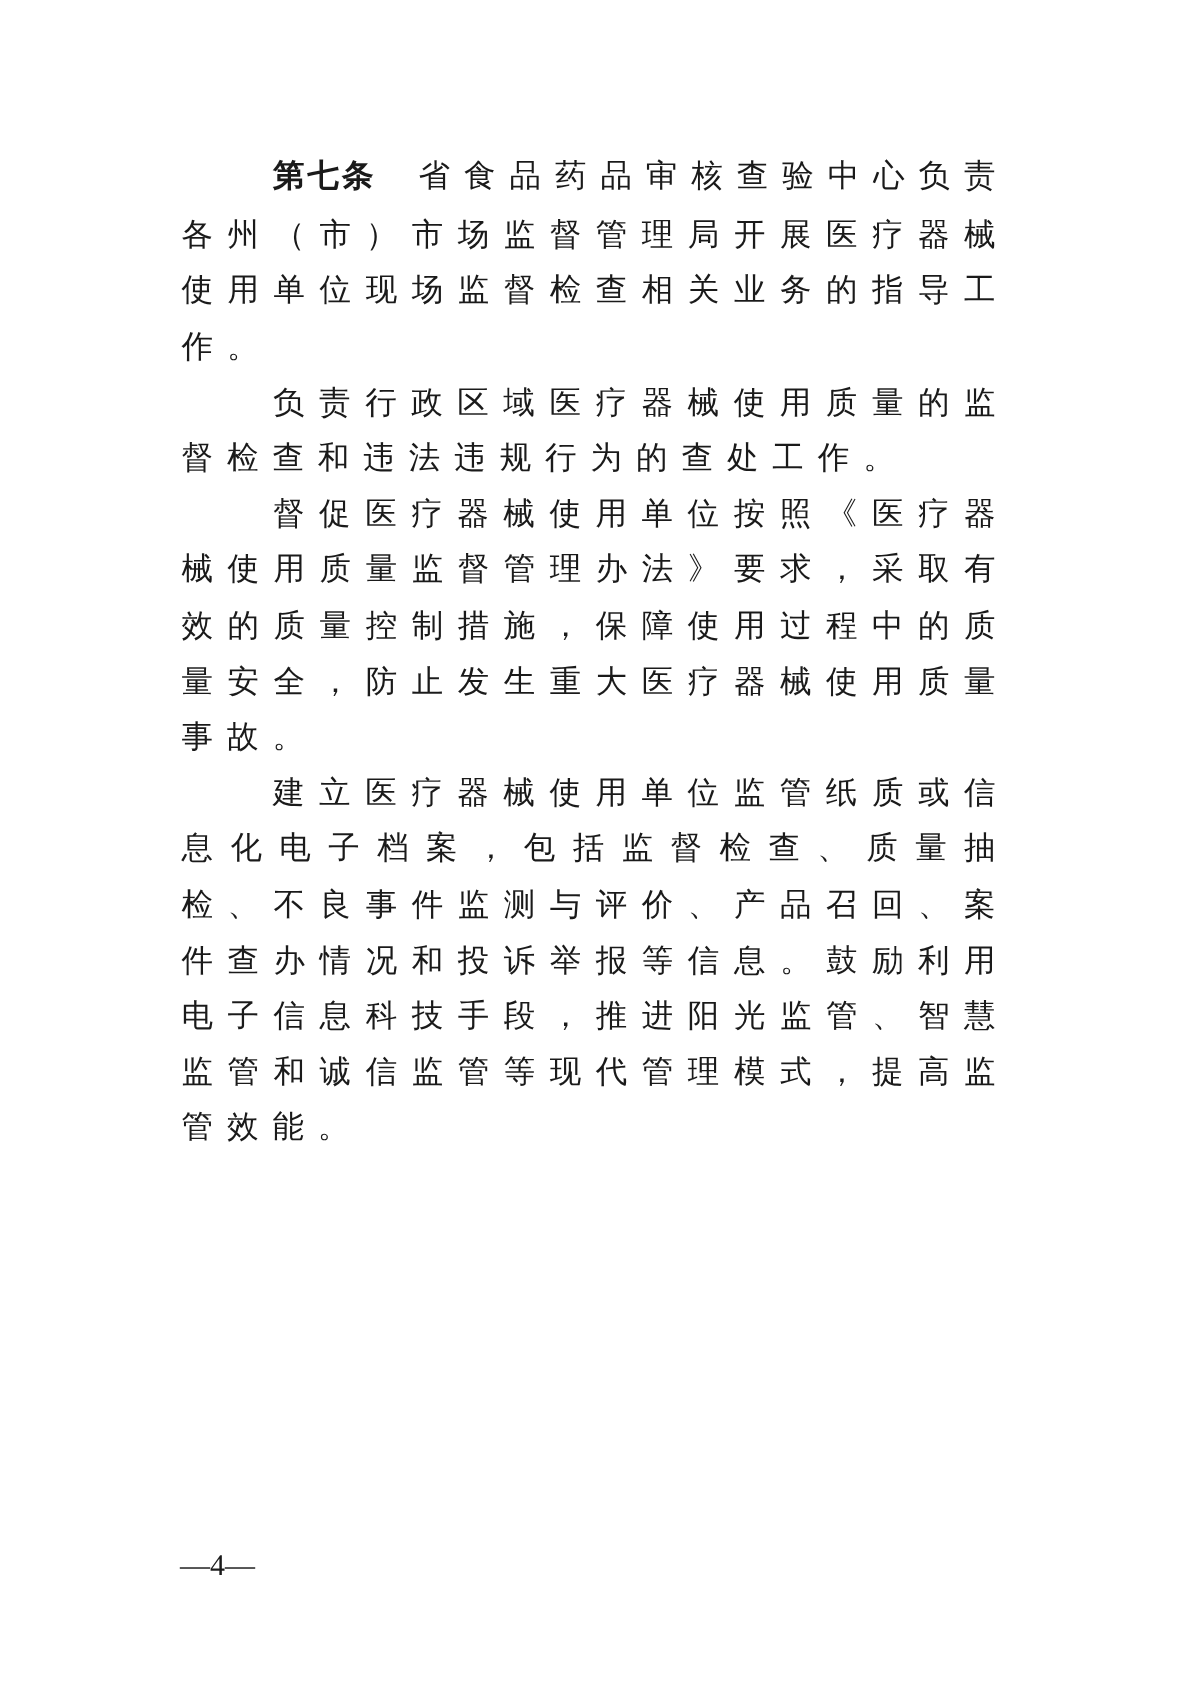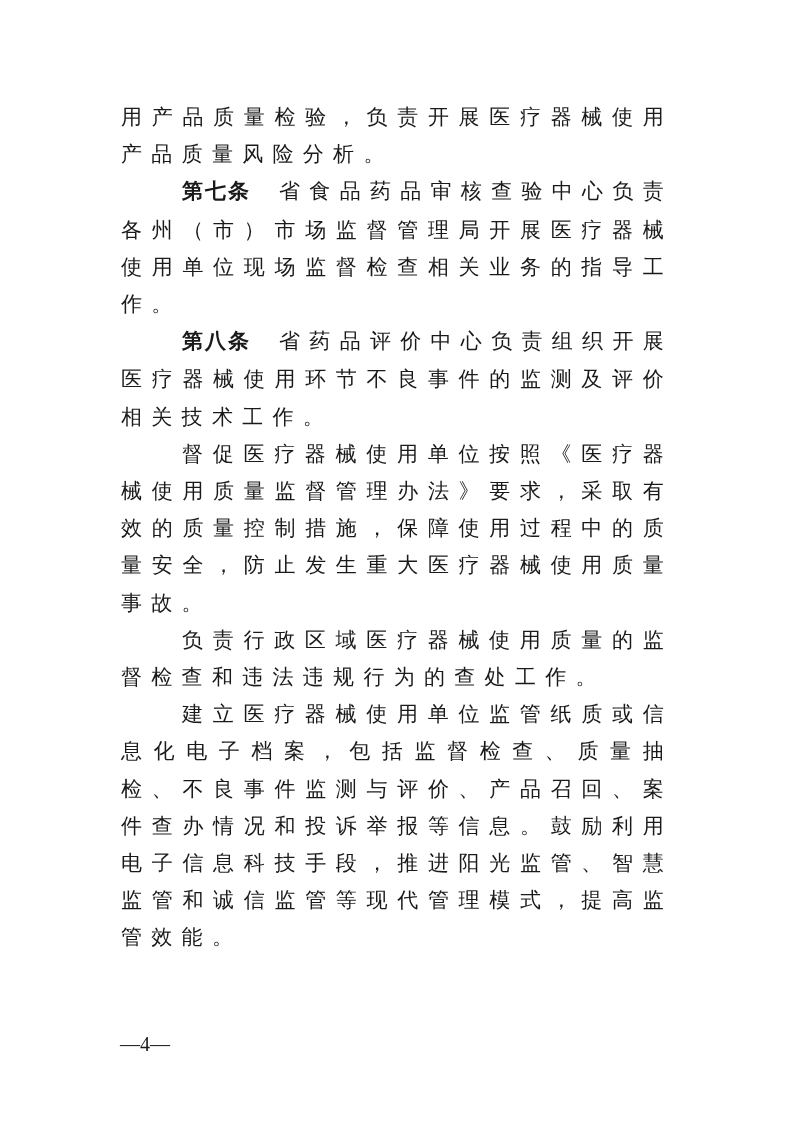--- a/index.html
+++ b/index.html
@@ -46,34 +46,28 @@
       font-family: "Liberation Serif", "DejaVu Serif", serif;
       font-size: 20px;
       color: #1a1a1a;
       letter-spacing: 0;
     }
   </style>
 </head>
 <body>
 
 <div class="page">
-  <p class="para">
-    <span>用产品质量检验，负责开展医疗器械使用产品质量风险分析。</span>
-  </p>
   <p class="para indent">
     <span class="article-num">第七条</span><span>省食品药品审核查验中心负责各州（市）市场监督管理局开展医疗器械使用单位现场监督检查相关业务的指导工作。</span>
   </p>
   <p class="para indent">
-    <span class="article-num">第八条</span><span>省药品评价中心负责组织开展医疗器械使用环节不良事件的监测及评价相关技术工作。</span>
+    <span>负责行政区域医疗器械使用质量的监督检查和违法违规行为的查处工作。</span>
   </p>
   <p class="para indent">
     <span>督促医疗器械使用单位按照《医疗器械使用质量监督管理办法》要求，采取有效的质量控制措施，保障使用过程中的质量安全，防止发生重大医疗器械使用质量事故。</span>
-  </p>
-  <p class="para indent">
-    <span>负责行政区域医疗器械使用质量的监督检查和违法违规行为的查处工作。</span>
   </p>
   <p class="para indent">
     <span>建立医疗器械使用单位监管纸质或信息化电子档案，包括监督检查、质量抽检、不良事件监测与评价、产品召回、案件查办情况和投诉举报等信息。鼓励利用电子信息科技手段，推进阳光监管、智慧监管和诚信监管等现代管理模式，提高监管效能。</span>
   </p>
 
 </div>
 
 <div class="page-number">—4—</div>
 
 </body></html>

